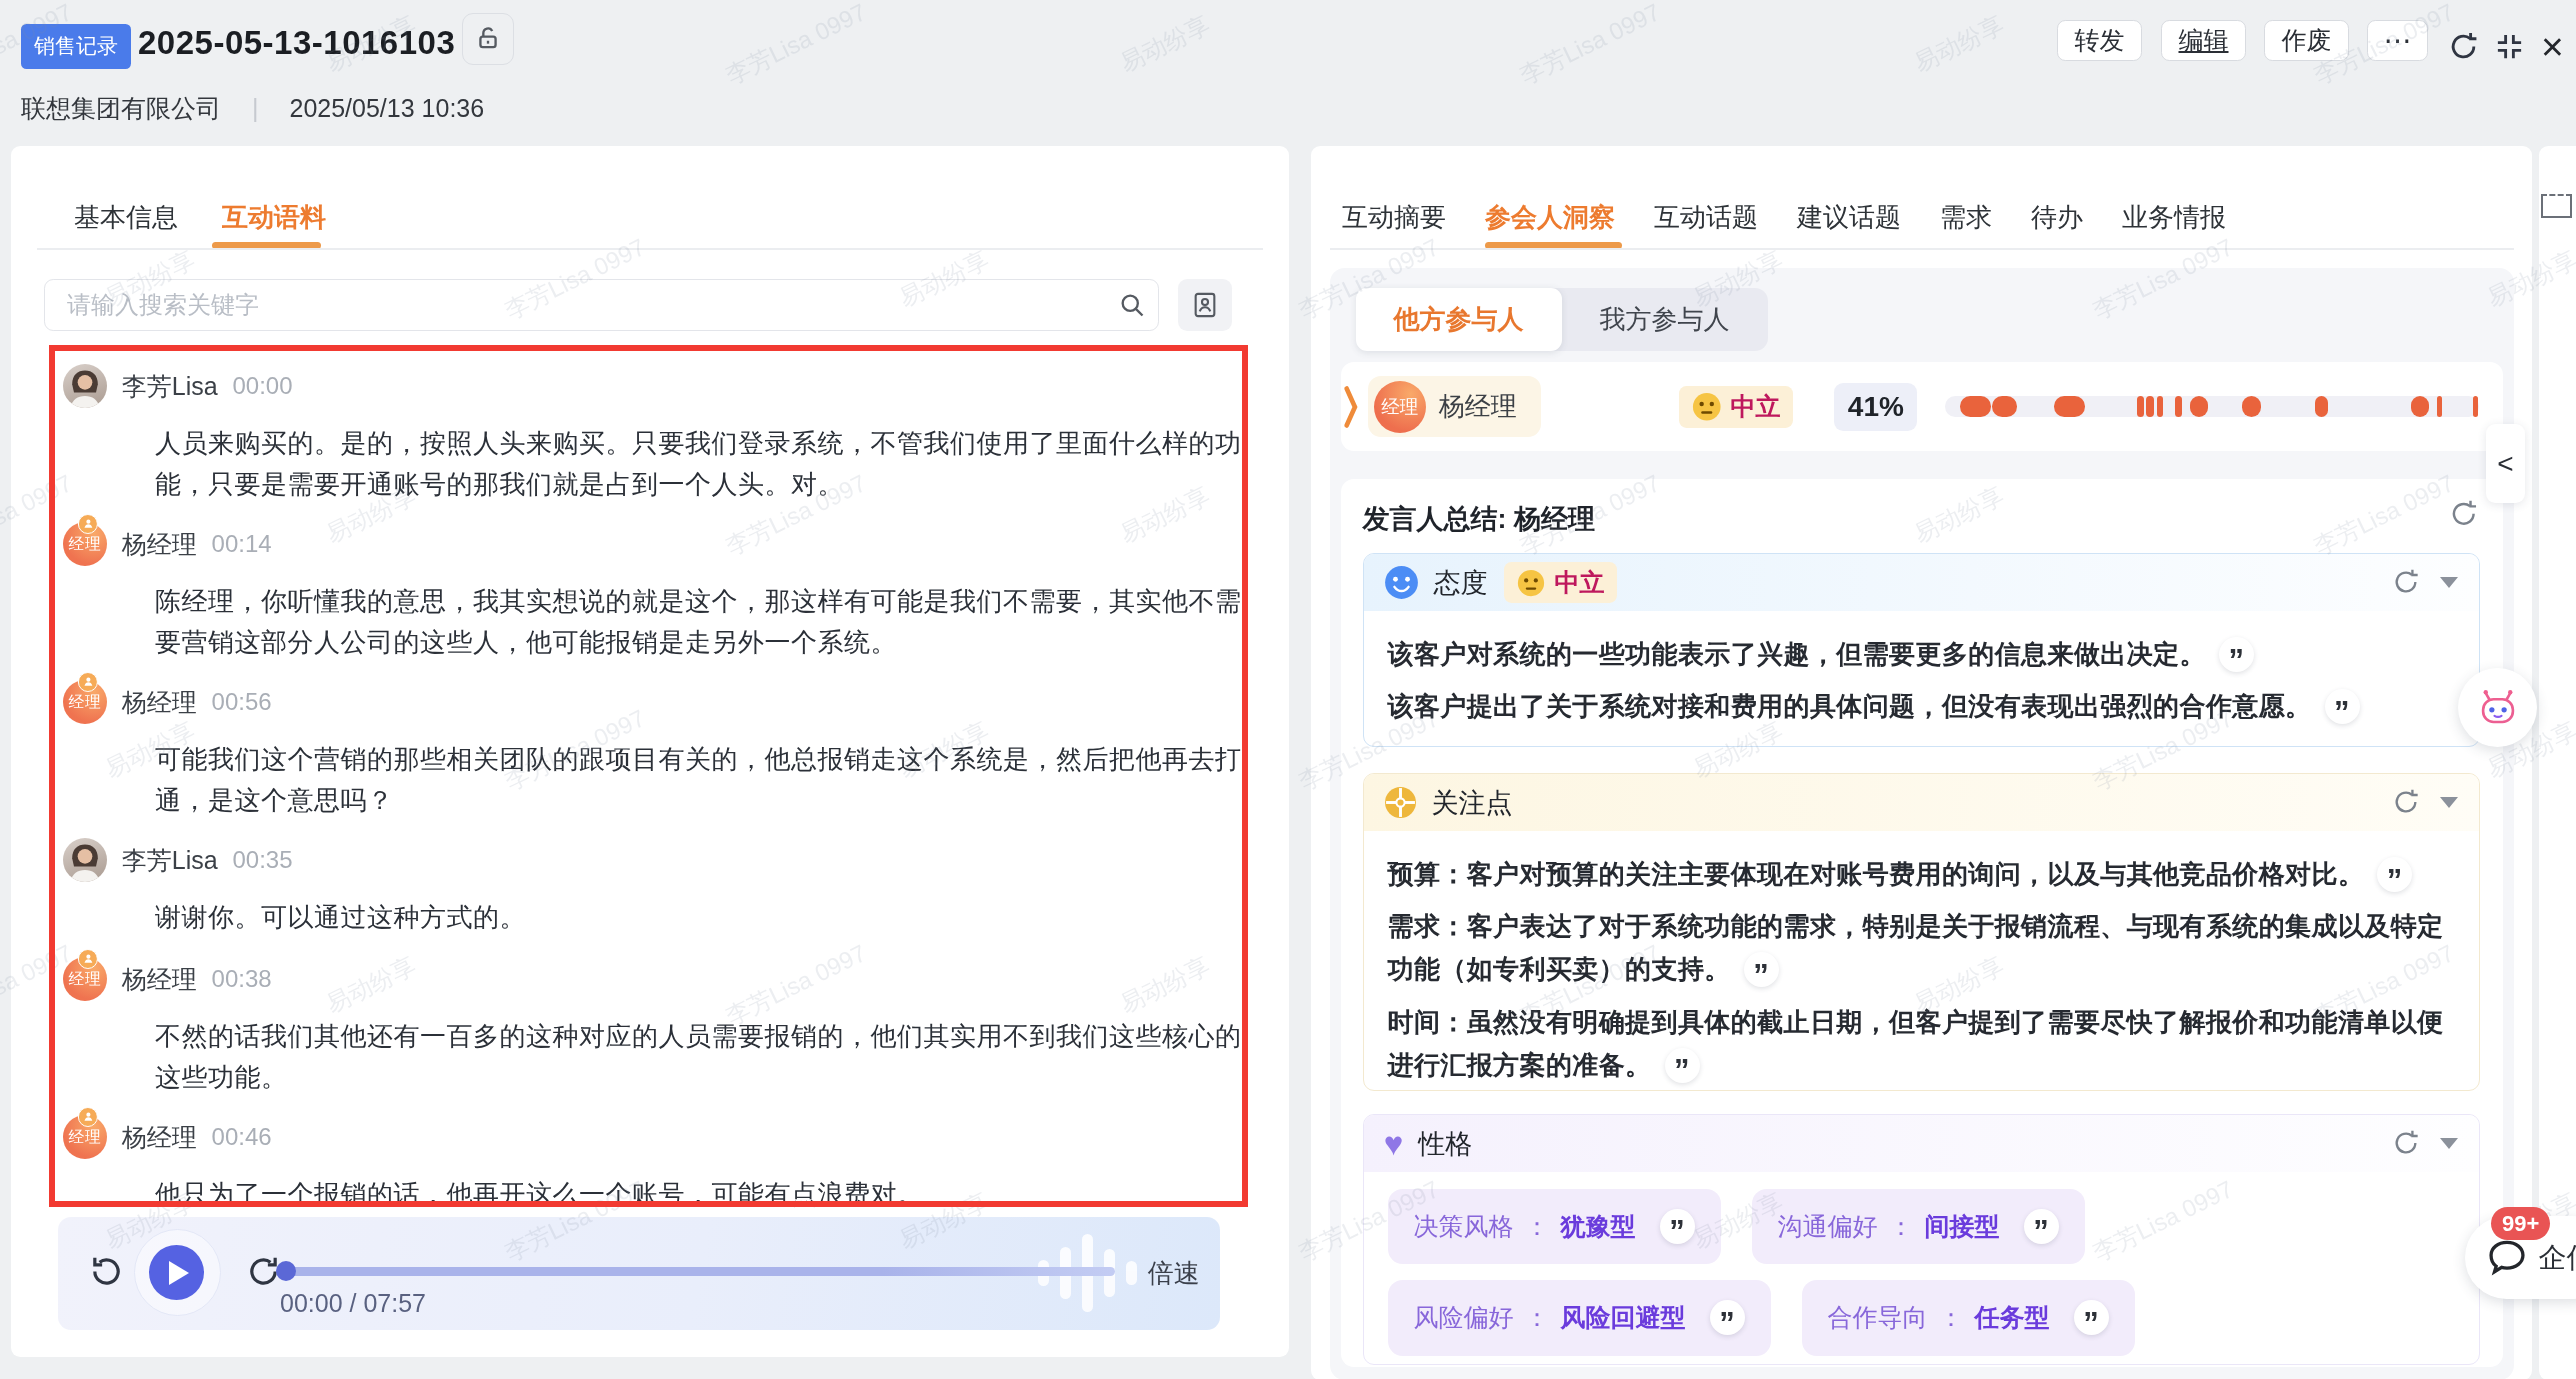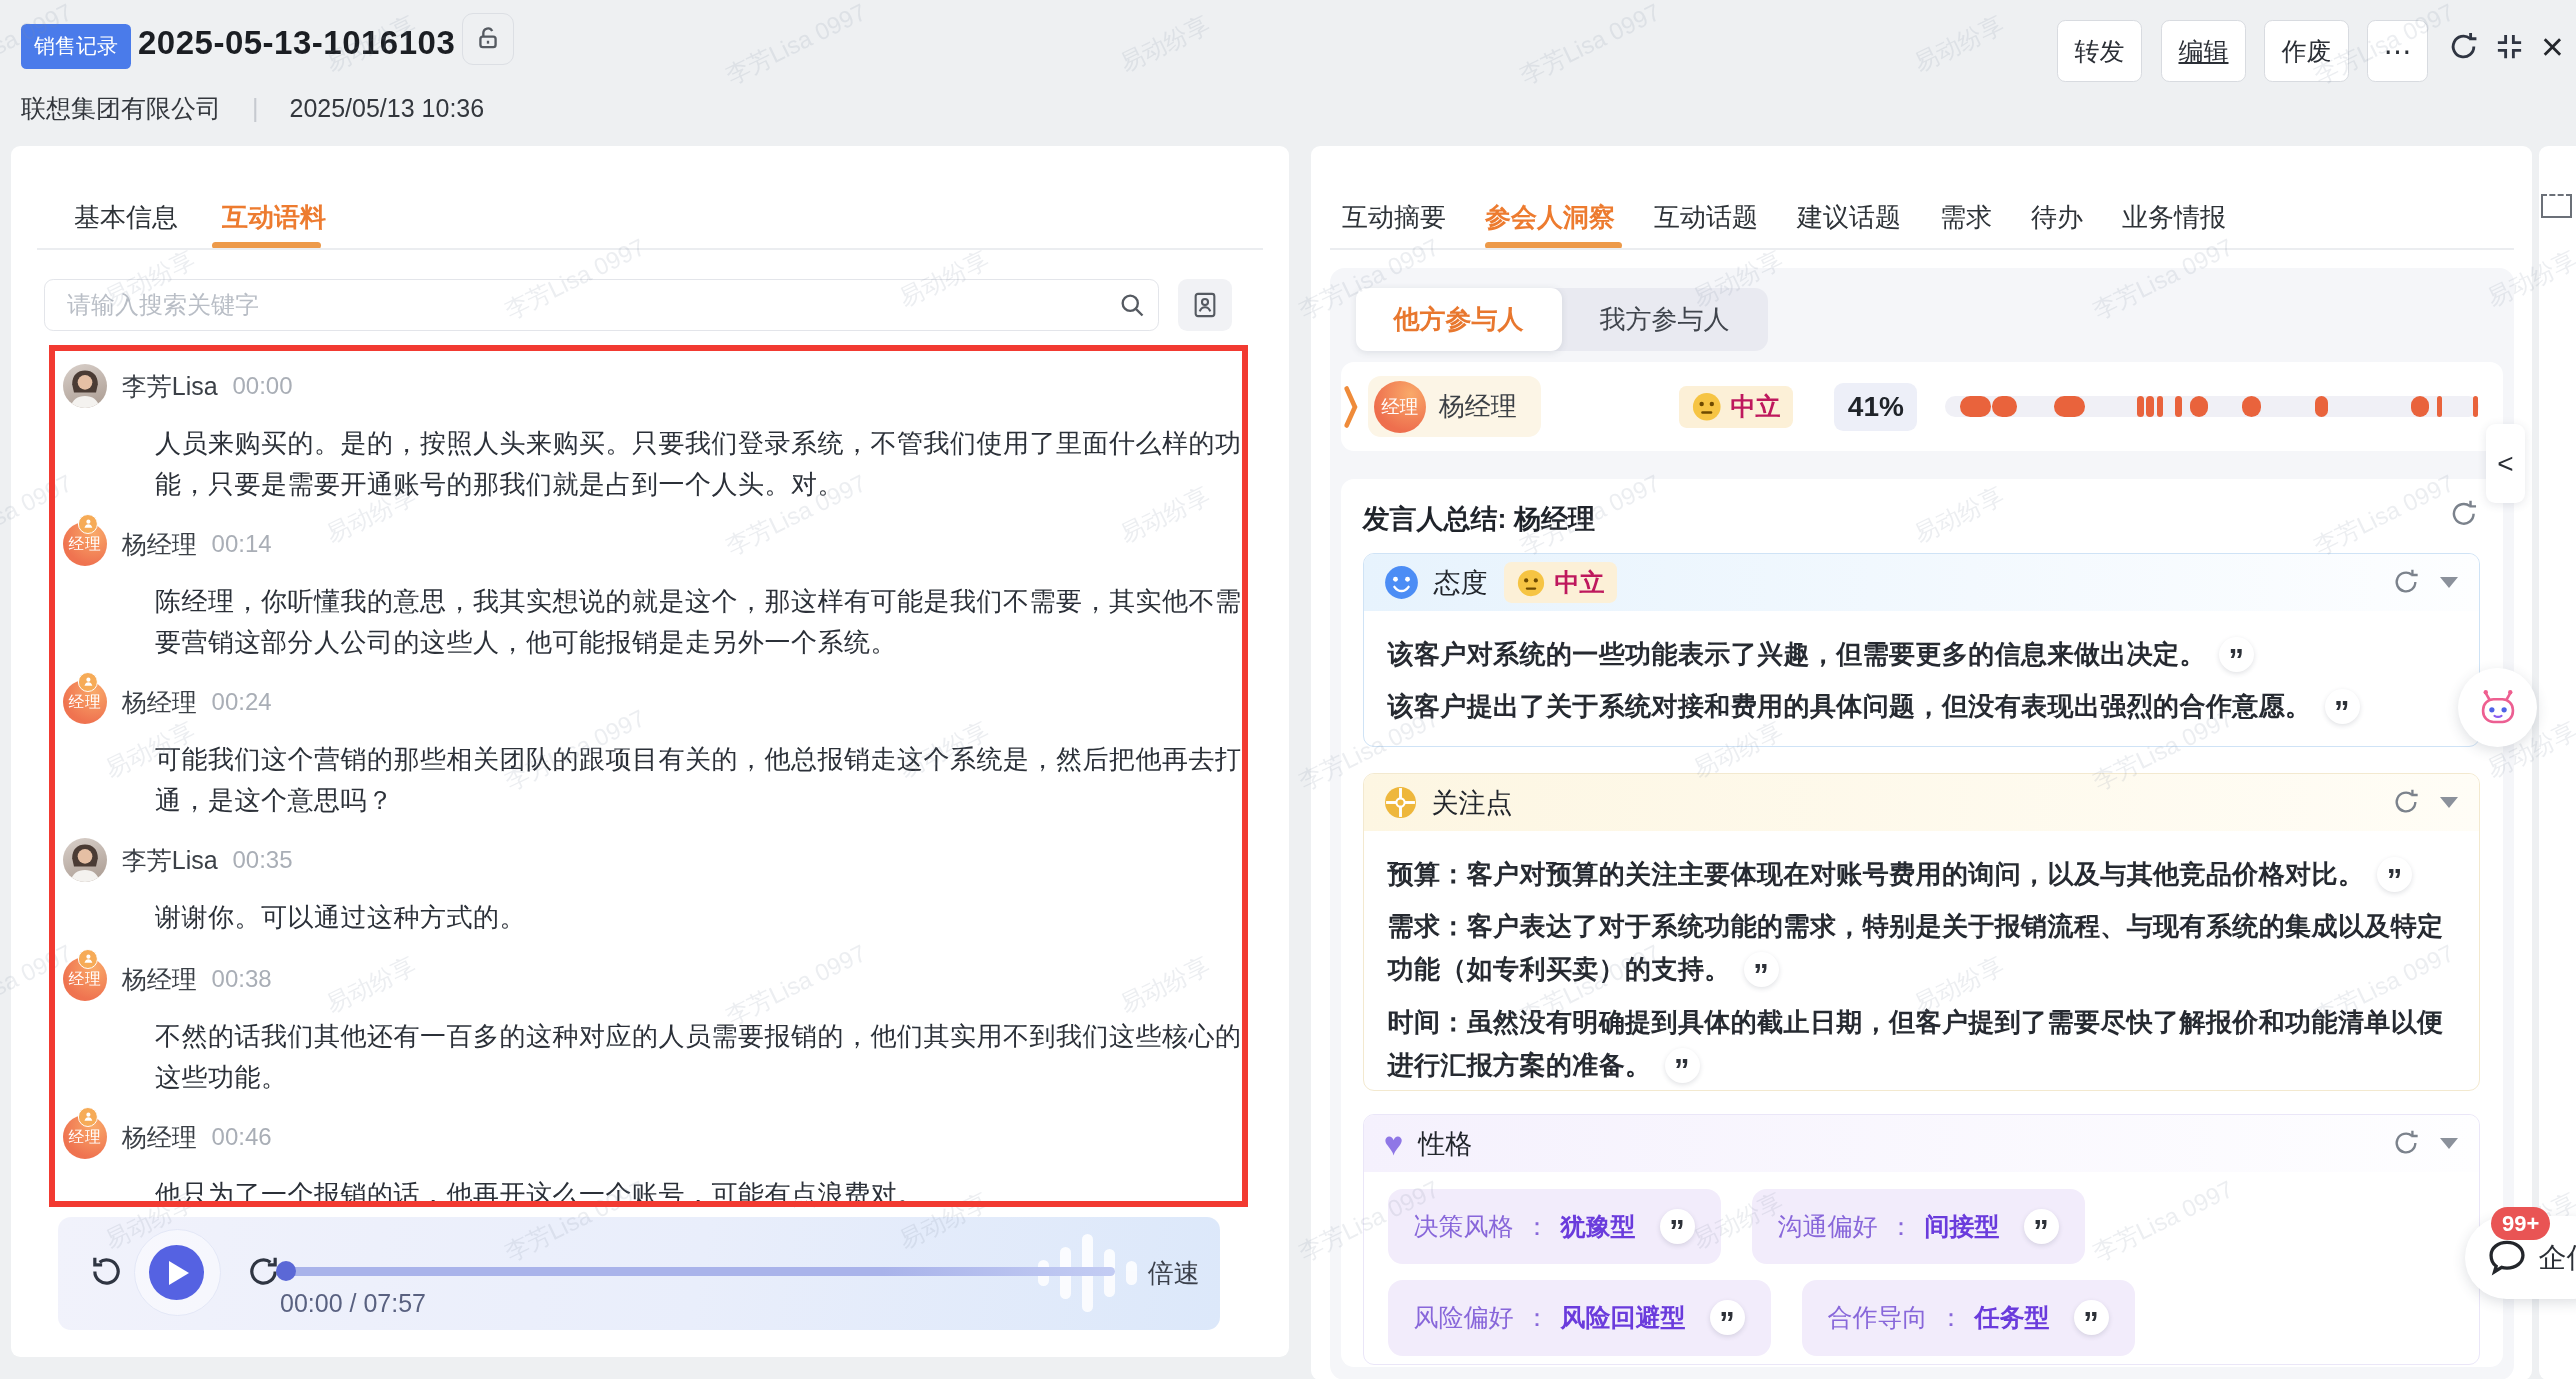--- a/index.html
+++ b/index.html
@@ -5,21 +5,21 @@
   * { margin:0; padding:0; box-sizing:border-box; }
   html,body { width:2576px; height:1379px; overflow:hidden; }
   body { background:#eef0f2; font-family:"Liberation Sans", sans-serif; color:#2b2f36; position:relative; }
 
   
   .record-tag { position:absolute; left:21px; top:24px; background:#4a7bea; color:#fff; font-size:21px; padding:8.3px 13px; border-radius:5.5px; }
   .doc-title { position:absolute; left:138px; top:24px; font-size:33px; font-weight:bold; color:#1b1e23; letter-spacing:0.5px; }
   .lock-btn { position:absolute; left:462px; top:13px; width:52px; height:52px; border:1.8px solid #dcdfe4; border-radius:11px; display:flex; align-items:center; justify-content:center; background:transparent; }
   .hdr-sub { position:absolute; left:21px; top:92px; font-size:25px; color:#33373d; display:flex; gap:31px; align-items:center; }
   .hdr-sub .sep { color:#c6cad0; }
-  .hdr-btn { position:absolute; top:20.3px; height:62px; background:#fff; border:1.8px solid #d8dbe0; border-radius:8.3px; font-size:25px; color:#2b2f36; display:flex; align-items:center; justify-content:center; cursor:pointer; }
+  .hdr-btn { position:absolute; top:20.3px; height:41px; background:#fff; border:1.8px solid #d8dbe0; border-radius:8.3px; font-size:25px; color:#2b2f36; display:flex; align-items:center; justify-content:center; cursor:pointer; }
   .hdr-icon { position:absolute; top:28px; width:37px; height:37px; display:flex; align-items:center; justify-content:center; cursor:pointer; color:#2f3542; }
 
   
   .left-card { position:absolute; left:11px; top:146px; width:1278px; height:1211px; background:#fff; border-radius:9.2px; }
   .right-card { position:absolute; left:1311px; top:146px; width:1221px; height:1234px; background:#fff; border-radius:9.2px; overflow:hidden; }
 
   .tabs { position:absolute; display:flex; gap:44px; font-size:26px; }
   .tab { color:#2e3338; cursor:pointer; white-space:nowrap; }
   .tab.active { color:#ed7b2f; font-weight:bold; }
   .tab-underline { position:absolute; height:6.5px; background:#ed9a4a; border-radius:3.7px; }
@@ -214,21 +214,21 @@
       <span class="avatar avatar-mgr">
           <span>经理</span>
         <span class="mgr-badge">
             <svg width="11" height="11" viewBox="0 0 24 24" fill="#fff">
               <circle cx="12" cy="8" r="4.5"></circle>
               <path d="M3.5 21c1.3-5 4.7-7.5 8.5-7.5s7.2 2.5 8.5 7.5z"></path>
             </svg>
           </span>
       </span>
       <span class="msg-name">杨经理</span>
-      <span class="msg-time">00:24</span>
+      <span class="msg-time">00:56</span>
     </div>
     <div class="msg-text">可能我们这个营销的那些相关团队的跟项目有关的，他总报销走这个系统是，然后把他再去打通，是这个意思吗？</div>
   </div>
 
   <div class="msg" style="top:692px;">
     <div class="msg-head">
       <span class="avatar avatar-lisa">
         <svg width="44" height="44" viewBox="0 0 48 48">
             <path d="M10 22c0-10 6-15 14-15s14 5 14 15l-2 9H12z" fill="#4a3b34"></path>
             <circle cx="24" cy="20" r="8" fill="#e5bfa4"></circle>

